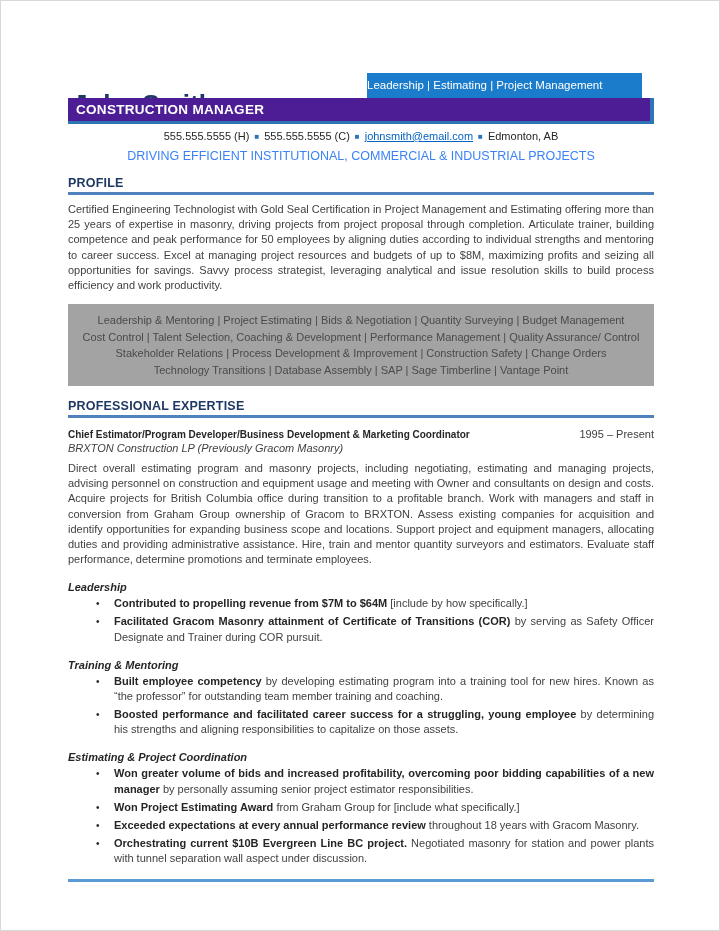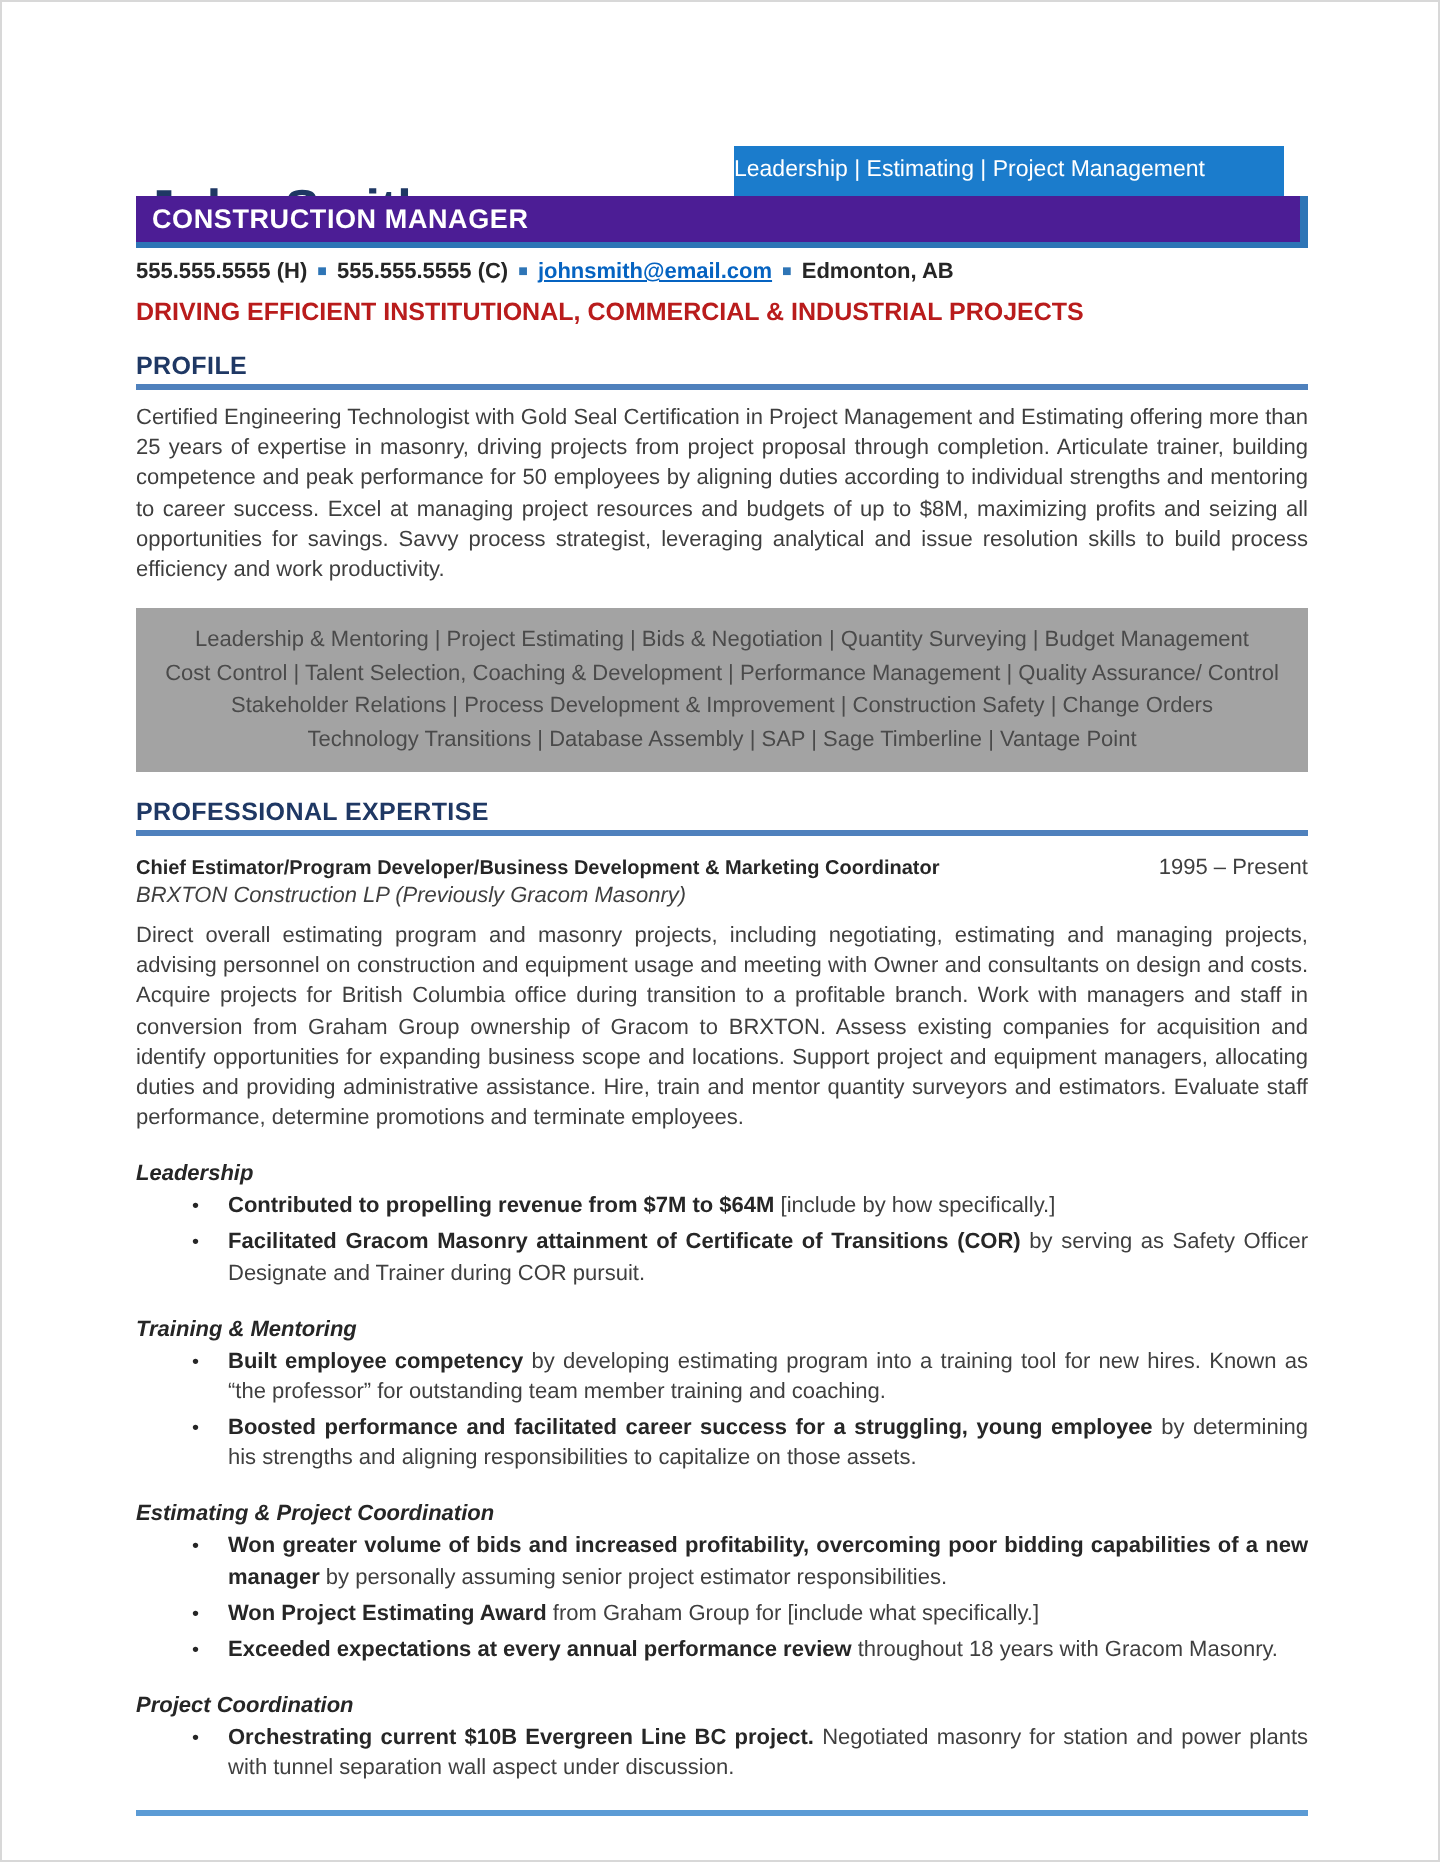--- a/index.html
+++ b/index.html
@@ -9,24 +9,24 @@
   
   .name{position:absolute;top:60px;left:72px;font-size:26px;font-weight:700;color:#1f3864;margin-top:28px;}
   .badge{position:absolute;top:72px;right:77px;width:275px;height:25px;line-height:25px;
          background:#1b7ccc;color:#ffffff;font-weight:400;font-size:11.5px;text-align:left;}
   .title-bar{position:absolute;top:97px;left:67px;width:574px;height:23px;line-height:23px;
          background:#4c1d95;color:#ffffff;font-weight:700;font-size:13.5px;padding-left:8px;
          border-right:4px solid #2e75b6;border-bottom:3px solid #2e75b6;letter-spacing:.3px;}
 
   
   .flow{position:absolute;top:129px;left:67px;width:586px;}
-  .contact{font-size:11px;color:#262626;font-weight:bold;}
+  .contact{text-align:center;font-size:11px;color:#262626;}
   .contact .sq{color:#2e75b6;font-size:8px;vertical-align:1px;margin:0 5px;}
   .email{color:#0563c1;text-decoration:underline;cursor:pointer;}
-  .tagline{margin-top:7px;font-weight:700;font-size:12.5px;color:#b91c1c;}
+  .tagline{margin-top:7px;text-align:center;font-weight:400;font-size:12.5px;color:#3b82f6;}
 
   .section-heading{margin-top:13px;font-size:12.5px;font-weight:700;color:#1f3864;
          border-bottom:3px solid #4f81bd;padding-bottom:2px;letter-spacing:.2px;}
 
   .para{margin:7px 0 0 0;font-size:11px;line-height:1.38;color:#3f3f3f;text-align:justify;}
 
   .skills-box{margin-top:11px;background:#a3a3a3;padding:8px 12px;text-align:center;
          font-size:11px;line-height:1.5;color:#4a4a4a;}
 
   .job-header{margin-top:10px;display:flex;justify-content:space-between;align-items:baseline;}
@@ -105,21 +105,20 @@
     </div>
     <div class="bullet">
       <span class="marker">•</span>
       <div class="btext"><b>Won Project Estimating Award</b><span> from Graham Group for [include what specifically.]</span></div>
     </div>
     <div class="bullet">
       <span class="marker">•</span>
       <div class="btext"><b>Exceeded expectations at every annual performance review</b><span> throughout 18 years with Gracom Masonry.</span></div>
     </div>
 
-    <div class="group-heading">Project Coordination</div>
     <div class="bullet">
       <span class="marker">•</span>
       <div class="btext"><b>Orchestrating current $10B Evergreen Line BC project.</b><span> Negotiated masonry for station and power plants with tunnel separation wall aspect under discussion.</span></div>
     </div>
 
     <div class="bottom-line"></div>
   </div>
 </div>
 
 </body></html>

